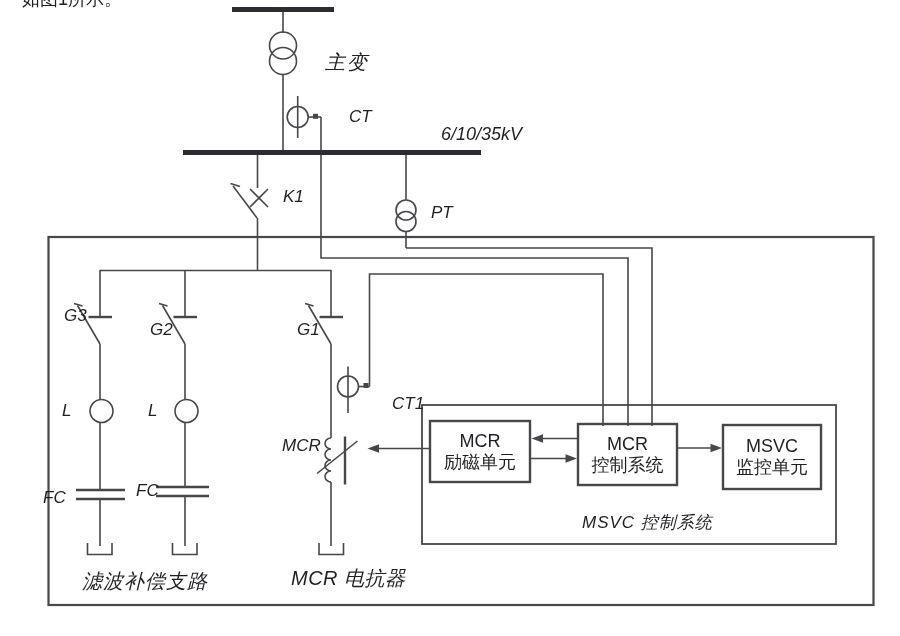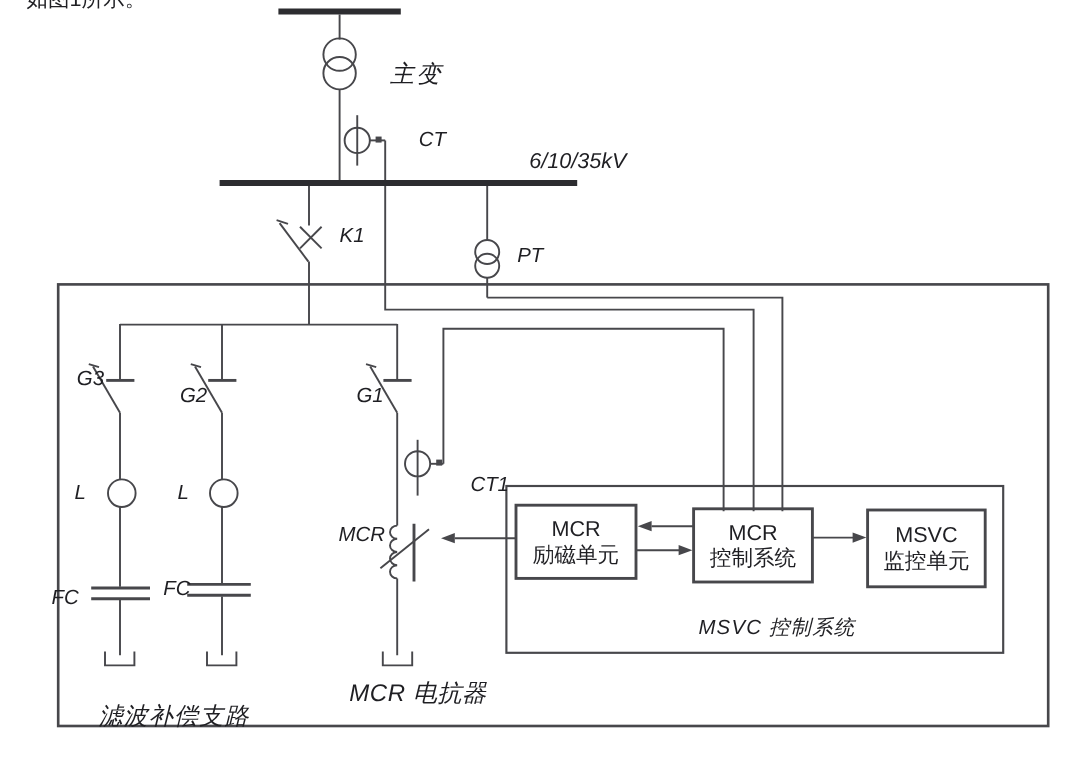--- a/index.html
+++ b/index.html
@@ -165,21 +165,21 @@
   <div class="lbl fs19" style="left:297px;top:321px;text-align:center;">G1</div>
 
   <div class="lbl fs19" style="left:62px;top:402px;">L</div>
   <div class="lbl fs19" style="left:148px;top:402px;">L</div>
   <div class="lbl fs19" style="left:43px;top:489px;">FC</div>
   <div class="lbl fs19" style="left:136px;top:482px;">FC</div>
 
   <div class="lbl fs17" style="left:392px;top:383px;margin-top:12px;">CT1</div>
   <div class="lbl fs19" style="left:282px;top:437px;">MCR</div>
 
-  <div class="lbl fs20" style="left:82px;top:570px;letter-spacing:1px;margin-top:16px;">滤波补偿支路</div>
+  <div class="lbl fs20" style="left:82px;top:570px;letter-spacing:1px;">滤波补偿支路</div>
   <div class="lbl fs20" style="left:291px;top:567px;letter-spacing:0.5px;">MCR 电抗器</div>
 
   <div class="lbl fs19" style="left:582px;top:514px;letter-spacing:1px;">MSVC 控制系统</div>
 
   <div class="unit-text" style="left:432px;top:423px;width:96px;height:57px;">
     <span>MCR</span>
     <span>励磁单元</span>
   </div>
   <div class="unit-text" style="left:580px;top:426px;width:95px;height:57px;">
     <span>MCR</span>

